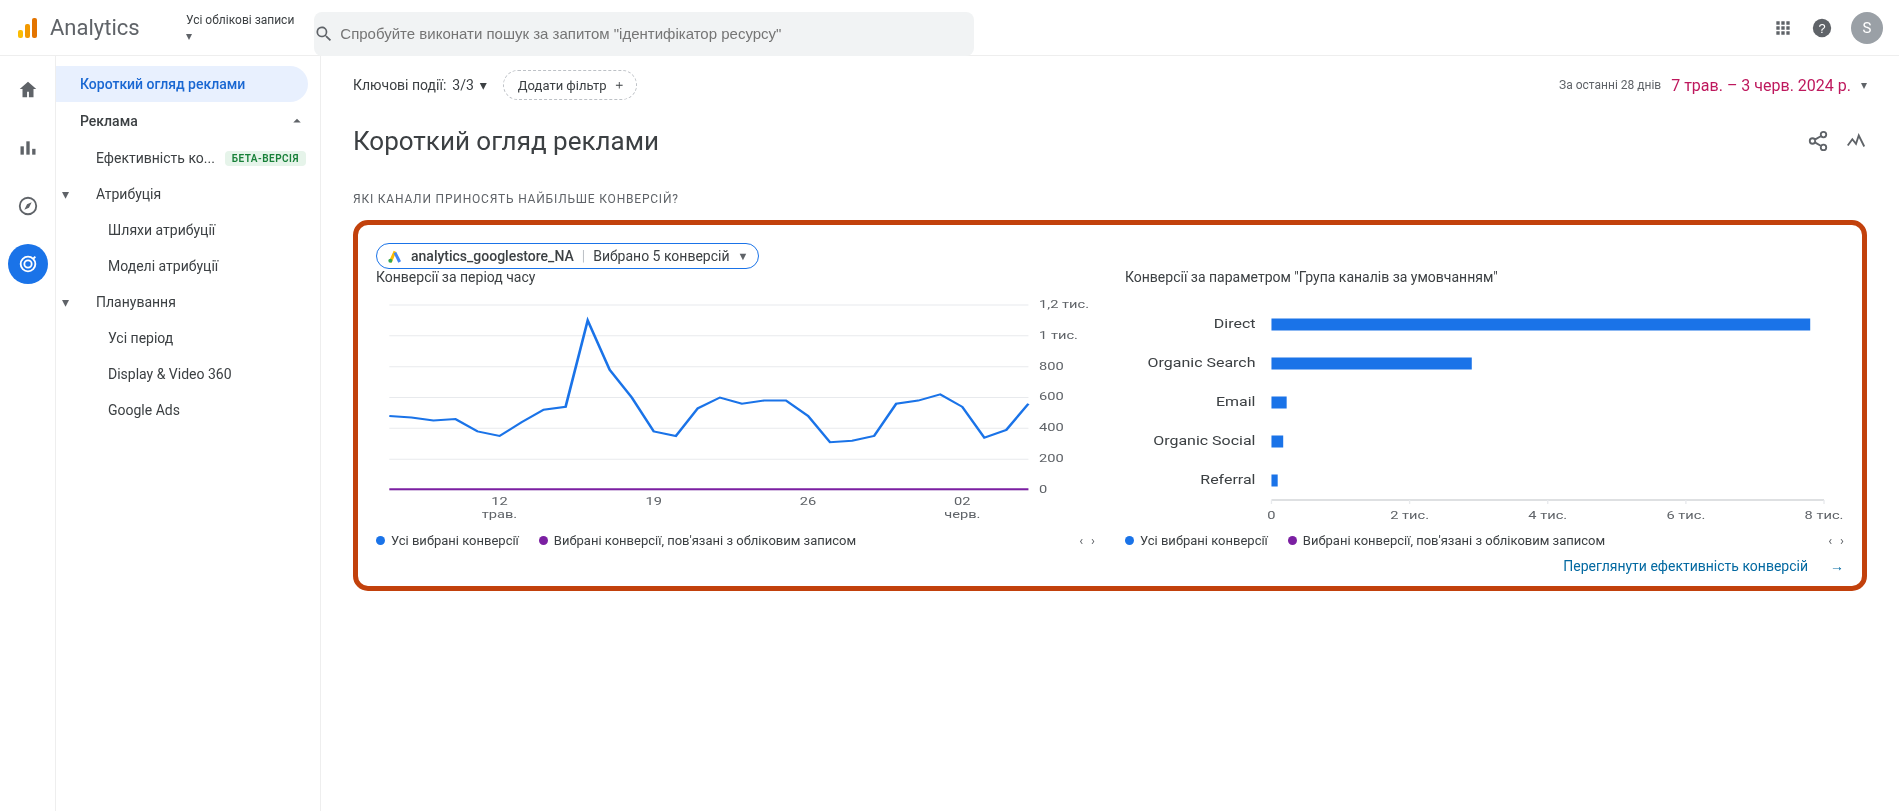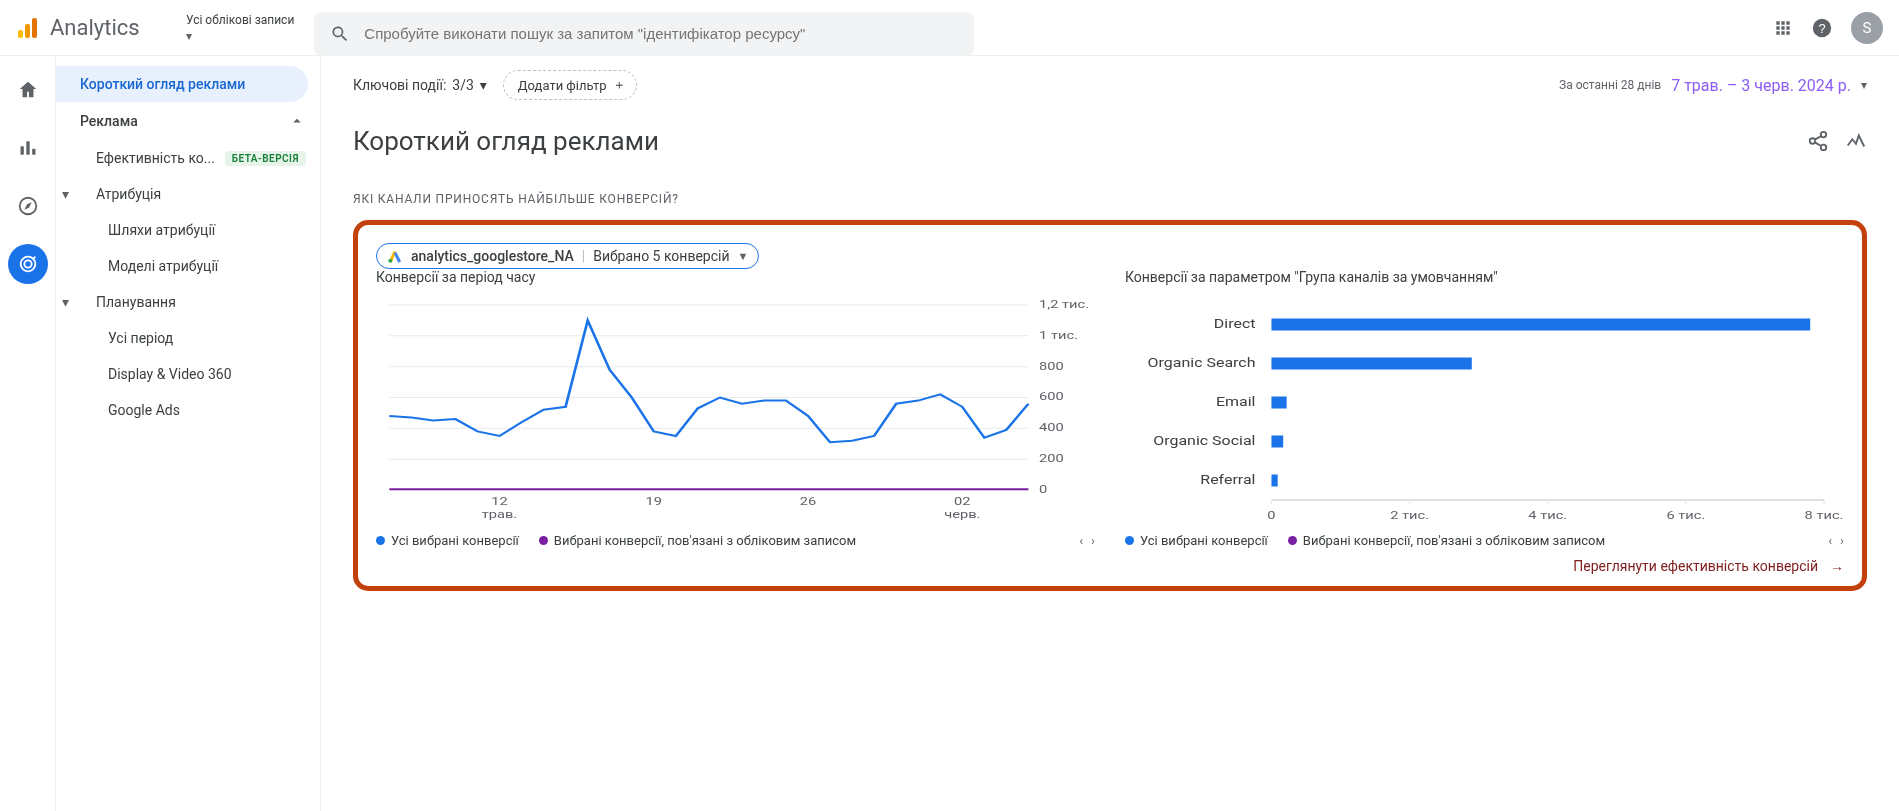--- a/index.html
+++ b/index.html
@@ -6,21 +6,21 @@
 body { font-family: "Google Sans", Roboto, Arial, sans-serif; color: #3c4043; background: #fff; overflow: hidden; }
 
 
 .header { display: flex; align-items: center; height: 56px; padding: 0 16px; border-bottom: 1px solid #eee; }
 .logo-box { display: flex; align-items: center; gap: 10px; width: 160px; }
 .logo-mark { width: 24px; height: 24px; }
 .logo-text { font-size: 22px; color: #5f6368; }
 .account-picker { display: flex; flex-direction: column; font-size: 12px; color: #3c4043; cursor: pointer; margin-left: 10px; }
 .account-picker .chev { font-size: 12px; color: #5f6368; margin-top: 2px; }
 .search-wrap { flex: 1; margin: 0 60px 0 20px; }
-.search { display: flex; align-items: center; background: #f1f3f4; border-radius: 8px; height: 44px; padding: 0 16px; gap: 14px; max-width: 660px; margin-top: 12px; }
+.search { display: flex; align-items: center; background: #f1f3f4; border-radius: 8px; height: 44px; padding: 0 0; gap: 6px; max-width: 660px; margin-top: 12px; }
 .search input { border: none; background: transparent; font-size: 15px; color: #5f6368; flex: 1; outline: none; }
 .header-actions { display: flex; align-items: center; gap: 18px; }
 .hicon { color: #5f6368; cursor: pointer; }
 .avatar { width: 32px; height: 32px; border-radius: 50%; background: #9aa0a6; display:flex; align-items:center; justify-content:center; color:#fff; font-size:15px; }
 
 
 .body { display: flex; height: calc(100vh - 56px); }
 .rail { width: 56px; border-right: 1px solid #eee; display: flex; flex-direction: column; align-items: center; padding-top: 14px; gap: 18px; }
 .rail-btn { width: 40px; height: 40px; border-radius: 50%; display:flex; align-items:center; justify-content:center; color:#5f6368; cursor:pointer; }
 .rail-btn.active { background:#1a73e8; color:#fff; }
@@ -34,21 +34,21 @@
 .beta { background:#e6f4ea; color:#188038; font-size:10px; font-weight:600; padding:2px 7px; border-radius:4px; letter-spacing:0.5px; }
 .expand-icon { color:#5f6368; position:absolute; left: 6px; }
 .chev-up { color:#5f6368; }
 
 .main { flex:1; overflow:auto; padding: 14px 32px 30px 32px; }
 .toolbar { display:flex; align-items:center; gap:16px; }
 .filter-chip { font-size: 14px; color:#3c4043; display:flex; align-items:center; gap:6px; cursor:pointer; }
 .add-filter { border:1px dashed #bdc1c6; border-radius: 18px; padding: 5px 10px 5px 14px; font-size:13px; display:flex; align-items:center; gap:6px; color:#3c4043; cursor:pointer; }
 .spacer { flex:1; }
 .daterange { font-size: 12px; color:#5f6368; display:flex; align-items:center; gap:10px; }
-.daterange .main-range { font-size:16px; color:#8b5cf6; }
+.daterange .main-range { font-size:16px; color:#be185d; }
 
 .page-title-row { display:flex; align-items:center; margin-top: 26px; }
 .page-title { font-size: 26px; color: #3c4043; }
 .title-actions { margin-left:auto; display:flex; gap:16px; color:#5f6368; }
 
 .section-label { font-size: 12px; letter-spacing: 0.8px; text-transform: uppercase; color:#5f6368; margin-top: 36px; }
 
 .card { border: 5px solid #c2410c; border-radius: 15px; margin-top: 14px; padding: 18px 18px 12px 18px; background:#fff; }
 .pill { display:inline-flex; align-items:center; gap:8px; border:1px solid #1a73e8; border-radius: 18px; padding: 4px 10px; font-size: 14px; }
 .pill .prop { font-weight:500; }
@@ -72,21 +72,21 @@
 .bartick { font-size: 11px; fill:#5f6368; text-anchor: middle; }
 
 .legend { display:flex; align-items:center; gap: 20px; margin-top: 8px; font-size: 13px; color:#3c4043; overflow:hidden; white-space:nowrap; }
 .leg-item { display:flex; align-items:center; gap:6px; }
 .dot { width:9px; height:9px; border-radius:50%; display:inline-block; }
 .dot.c1 { background:#1a73e8; }
 .dot.c2 { background:#7b1fa2; }
 .legend-nav { display:flex; gap:8px; margin-left:auto; color:#5f6368; }
 
 .card-footer { display:flex; justify-content:flex-end; margin-top:10px; }
-.link { color:#7f1d1d; font-size:14px; display:flex; align-items:flex-end; gap:12px; cursor:pointer; }
+.link { color:#0369a1; font-size:14px; display:flex; align-items:flex-end; gap:22px; cursor:pointer; }
 </style>
 </head>
 <body>
 
 <div class="header">
   <div class="logo-box">
     <svg class="logo-mark" viewBox="0 0 24 24">
       <rect x="2" y="14" width="5" height="8" rx="2" fill="#fbbc04"></rect>
       <rect x="9" y="8" width="5" height="14" rx="2" fill="#f29900"></rect>
       <rect x="16" y="2" width="5" height="20" rx="2" fill="#e37400"></rect>

